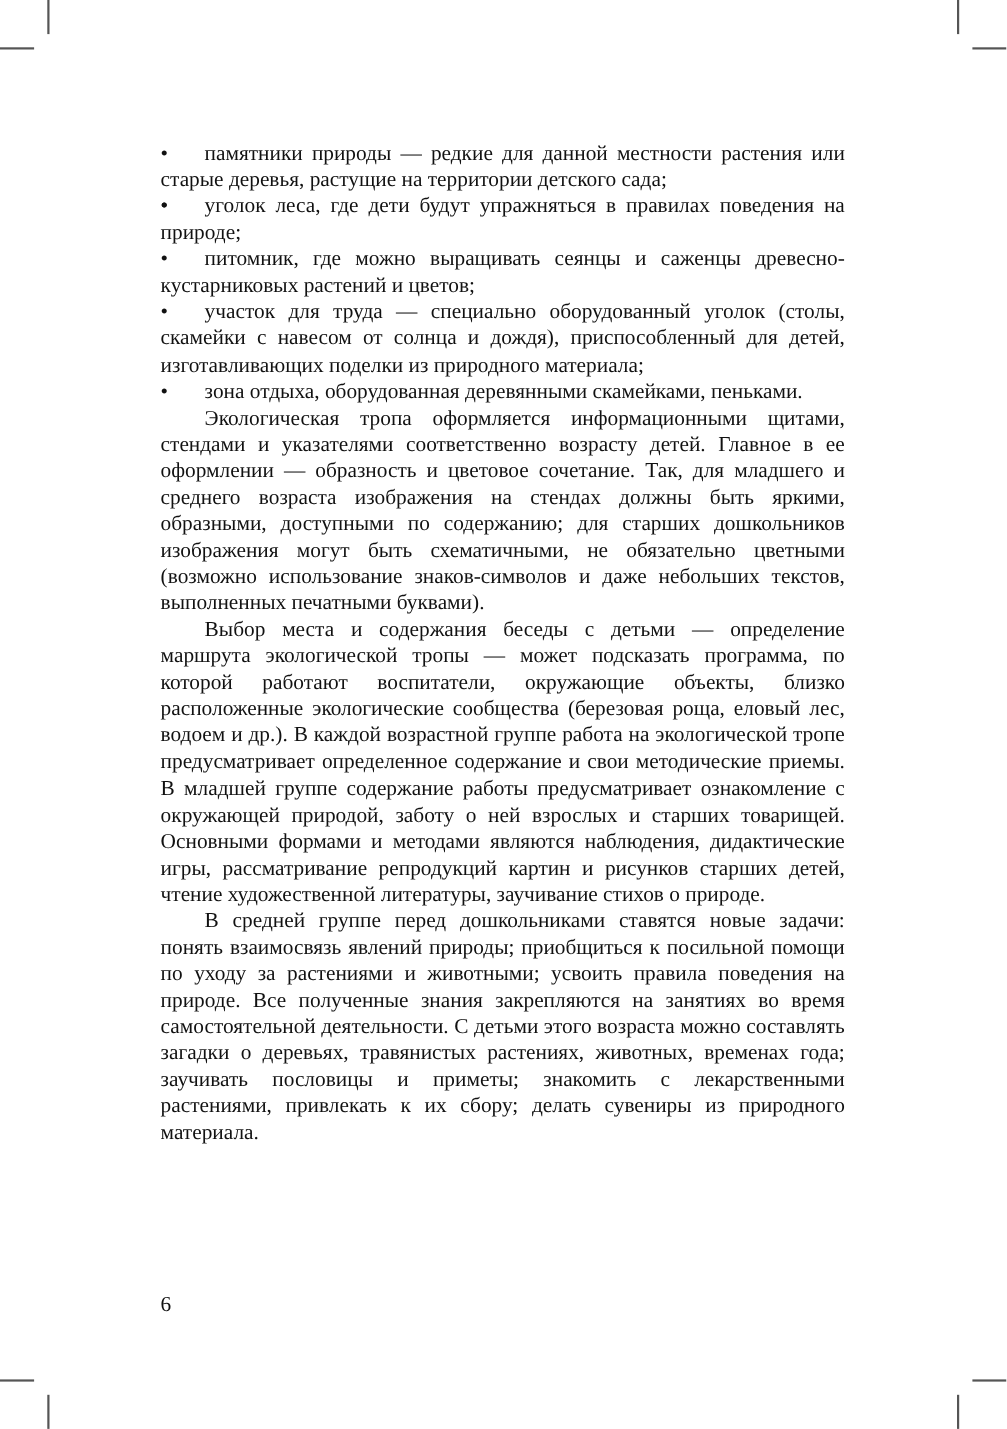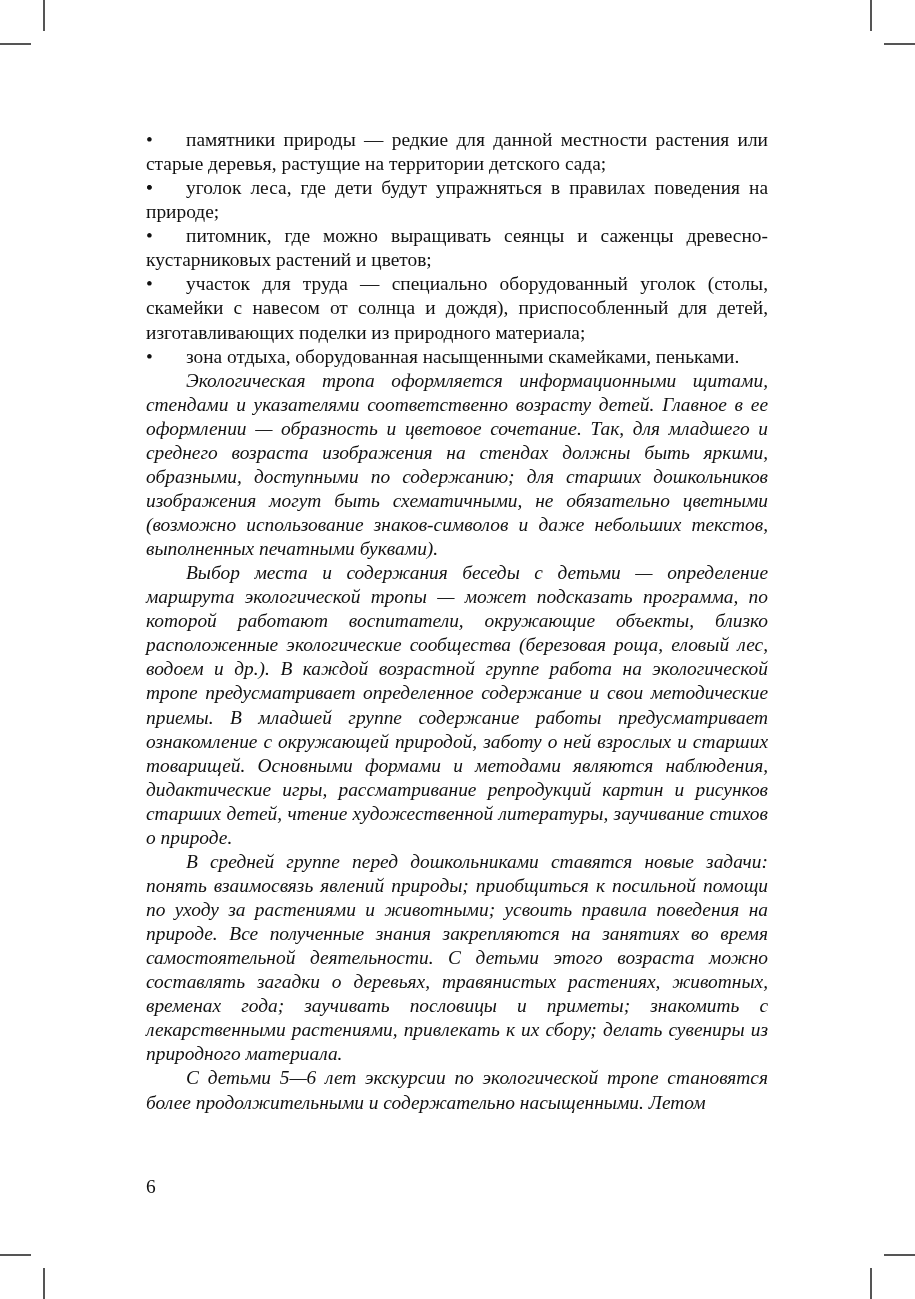--- a/index.html
+++ b/index.html
@@ -11,21 +11,21 @@
     top: 128px;
     width: 622px;
     font-family: "Liberation Serif", serif;
     font-size: 19.4px;
     line-height: 24.07px;
     color: #111111;
     text-align: justify;
   }
   .bullet { position: relative; text-indent: 40px; margin: 0; }
   .bullet .dot { position: absolute; left: 0; top: 0; text-indent: 0; width: 14px; }
-  .para { text-indent: 40px; margin: 0; font-style: italic; }
+  .para { text-indent: 40px; margin: 0; }
   .folio {
     position: absolute;
     left: 146px;
     top: 1175px;
     font-family: "Liberation Serif", serif;
     font-size: 19.4px;
     line-height: 24px;
     color: #111111;
   }
 </style>
@@ -41,21 +41,20 @@
 <div class="crop" style="left:884px;top:1254px;width:31px;height:2px;"></div>
 <div class="crop" style="left:870px;top:1268px;width:2px;height:31px;"></div>
 
 <div class="page">
   <div>
     <p class="bullet"><span class="dot">•</span><span>памятники природы — редкие для данной местности растения или старые деревья, растущие на территории детского сада;</span></p>
     <p class="bullet"><span class="dot">•</span></p>
     <p class="bullet"><span class="dot">•</span><span>уголок леса, где дети будут упражняться в правилах поведения на природе;</span></p>
     <p class="bullet"><span class="dot">•</span><span>питомник, где можно выращивать сеянцы и саженцы древесно-кустарниковых растений и цветов;</span></p>
     <p class="bullet"><span class="dot">•</span><span>участок для труда — специально оборудованный уголок (столы, скамейки с навесом от солнца и дождя), приспособленный для детей, изготавливающих поделки из природного материала;</span></p>
-    <p class="bullet"><span class="dot">•</span><span>зона отдыха, оборудованная насыщенными скамейками, пеньками.</span></p>
+    <p class="bullet"><span class="dot">•</span><span>зона отдыха, оборудованная деревянными скамейками, пеньками.</span></p>
   </div>
   <p class="para">Экологическая тропа оформляется информационными щитами, стендами и указателями соответственно возрасту детей. Главное в ее оформлении — образность и цветовое сочетание. Так, для младшего и среднего возраста изображения на стендах должны быть яркими, образными, доступными по содержанию; для старших дошкольников изображения могут быть схематичными, не обязательно цветными (возможно использование знаков-символов и даже небольших текстов, выполненных печатными буквами).</p>
   <p class="para">Выбор места и содержания беседы с детьми — определение маршрута экологической тропы — может подсказать программа, по которой работают воспитатели, окружающие объекты, близко расположенные экологические сообщества (березовая роща, еловый лес, водоем и др.). В каждой возрастной группе работа на экологической тропе предусматривает определенное содержание и свои методические приемы. В младшей группе содержание работы предусматривает ознакомление с окружающей природой, заботу о ней взрослых и старших товарищей. Основными формами и методами являются наблюдения, дидактические игры, рассматривание репродукций картин и рисунков старших детей, чтение художественной литературы, заучивание стихов о природе.</p>
   <p class="para">В средней группе перед дошкольниками ставятся новые задачи: понять взаимосвязь явлений природы; приобщиться к посильной помощи по уходу за растениями и животными; усвоить правила поведения на природе. Все полученные знания закрепляются на занятиях во время самостоятельной деятельности. С детьми этого возраста можно составлять загадки о деревьях, травянистых растениях, животных, временах года; заучивать пословицы и приметы; знакомить с лекарственными растениями, привлекать к их сбору; делать сувениры из природного материала.</p>
-  <p class="para">С детьми 5—6 лет экскурсии по экологической тропе становятся более продолжительными и содержательно насыщенными. Летом</p>
 </div>
 
 <div class="folio">6</div>
 
 </body></html>

